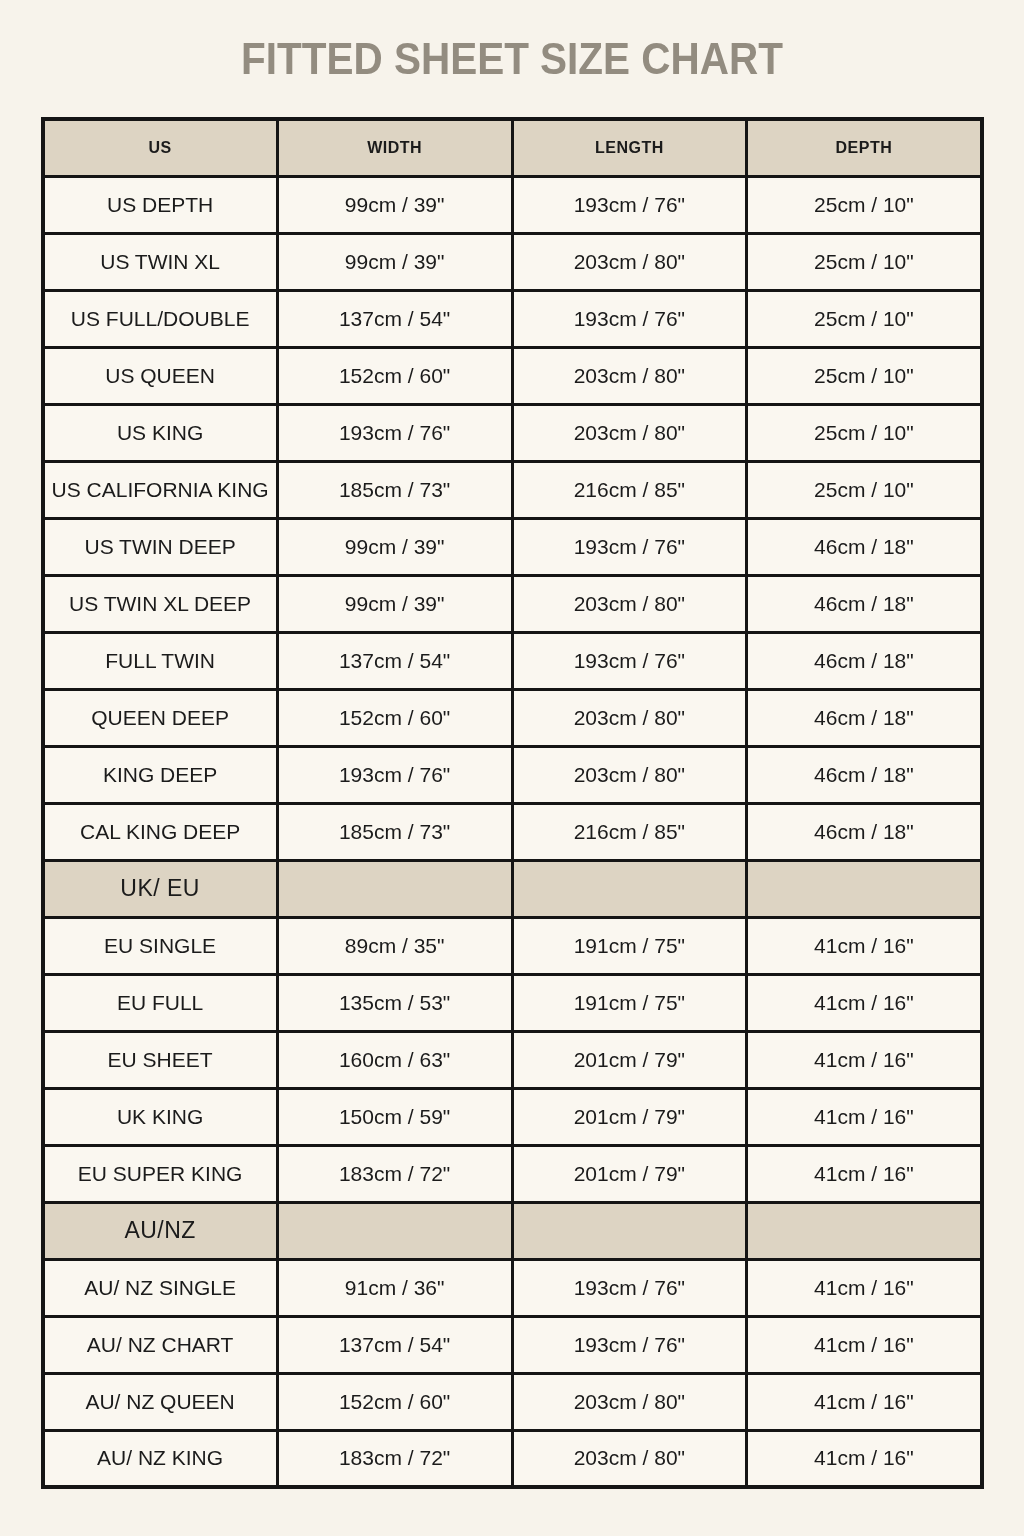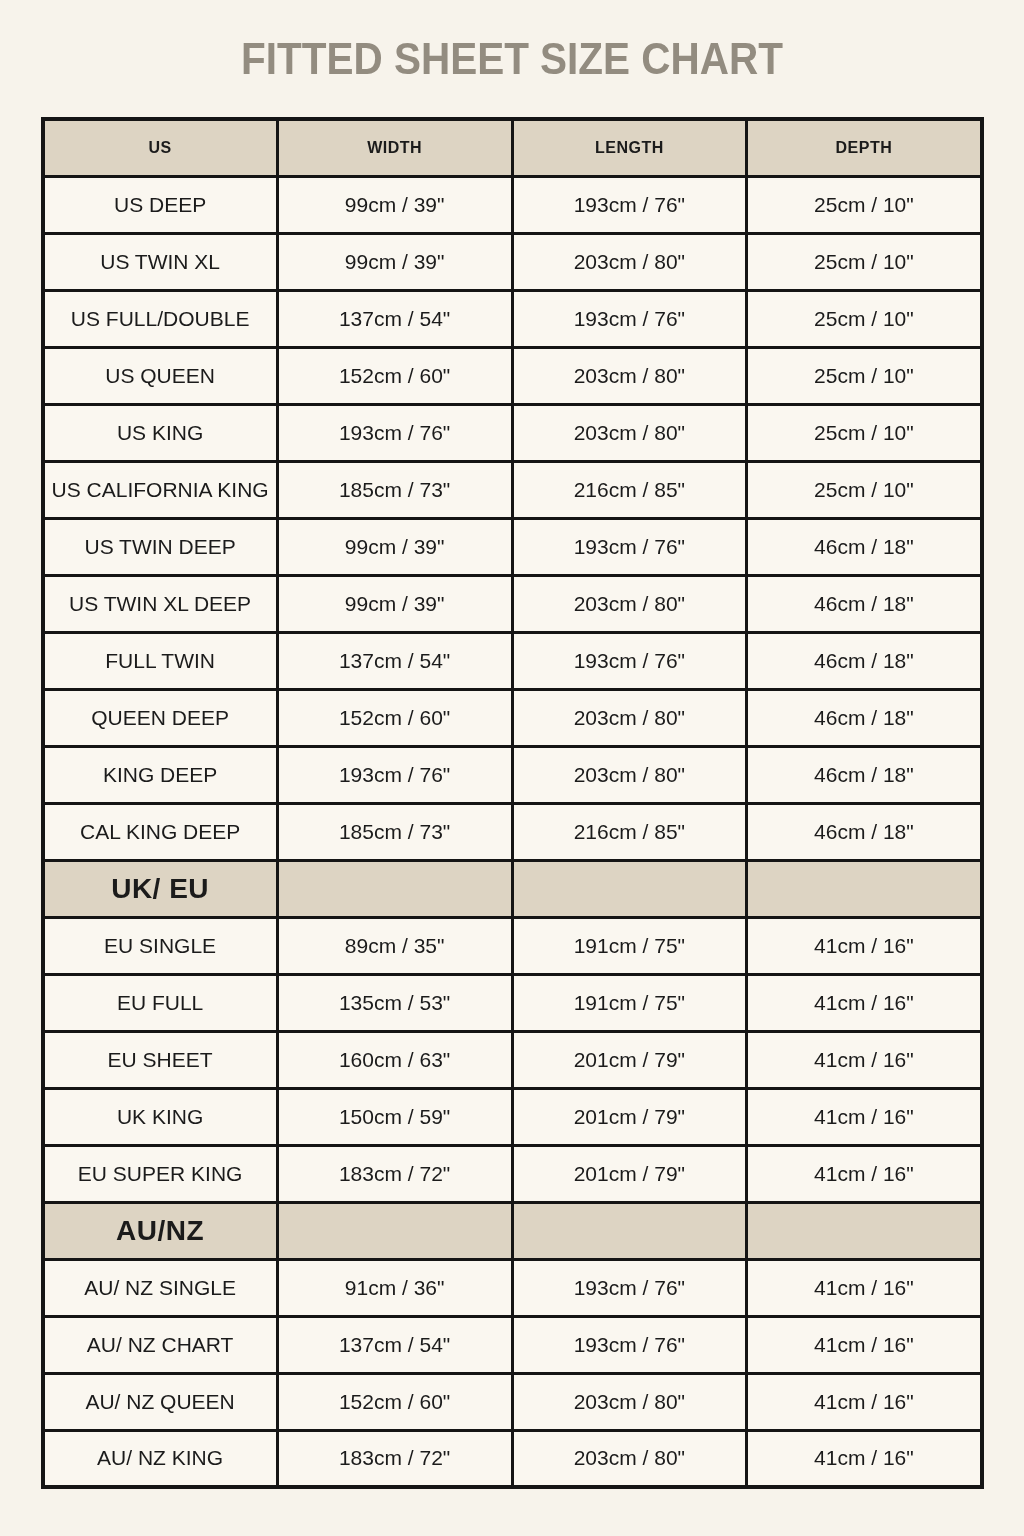--- a/index.html
+++ b/index.html
@@ -48,43 +48,43 @@
     font-weight: 700;
     letter-spacing: 0.5px;
   }
   .size-chart td {
     font-size: 21px;
     font-weight: 400;
     background: #faf7f0;
   }
   .size-chart td.section-cell {
     background: var(--header-bg);
-    font-size: 28px;
-    font-weight: 700;
+    font-size: 23px;
+    font-weight: 400;
     letter-spacing: 0.5px;
     margin-top: 32px;
   }
 </style>
 </head>
 <body>
 
 <h1 class="page-title">FITTED SHEET SIZE CHART</h1>
 
 <table class="size-chart">
   <thead>
     <tr>
       <th>US</th>
       <th>WIDTH</th>
       <th>LENGTH</th>
       <th>DEPTH</th>
     </tr>
   </thead>
   <tbody>
       <tr>
-        <td>US DEEP</td>
+        <td>US DEPTH</td>
         <td>99cm / 39"</td>
         <td>193cm / 76"</td>
         <td>25cm / 10"</td>
       </tr>
       <tr>
         <td>US TWIN XL</td>
         <td>99cm / 39"</td>
         <td>203cm / 80"</td>
         <td>25cm / 10"</td>
       </tr>

